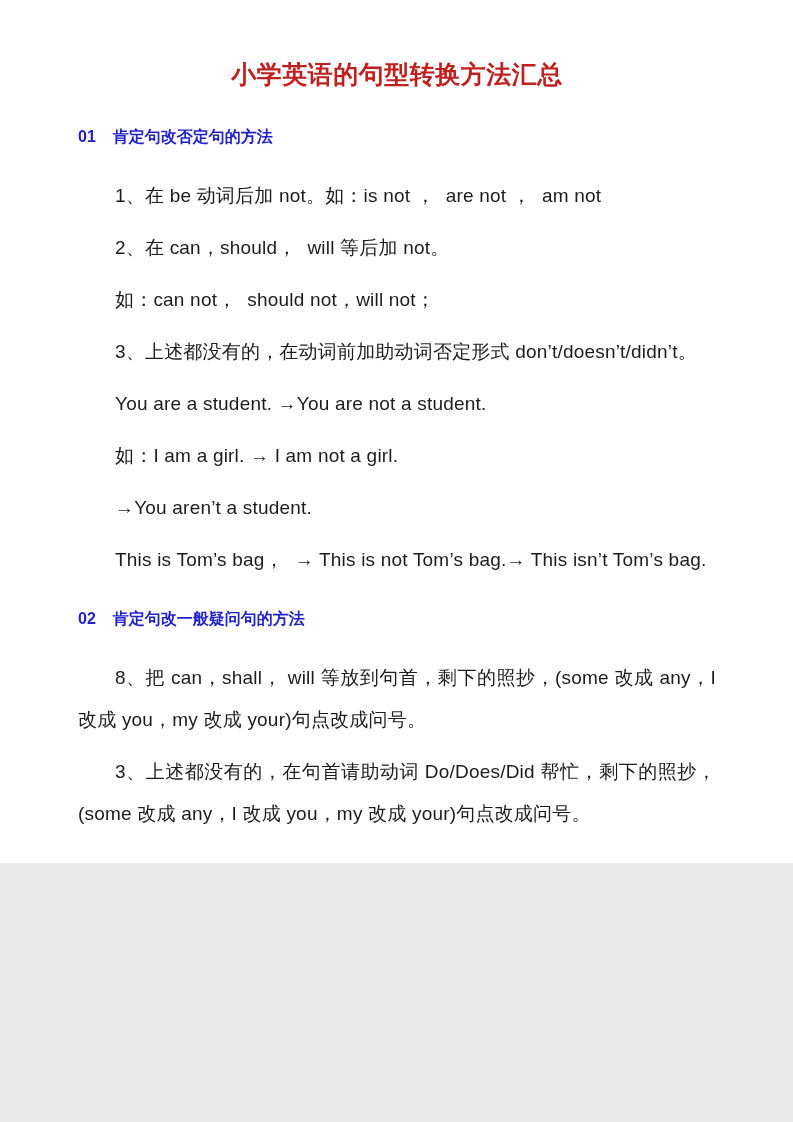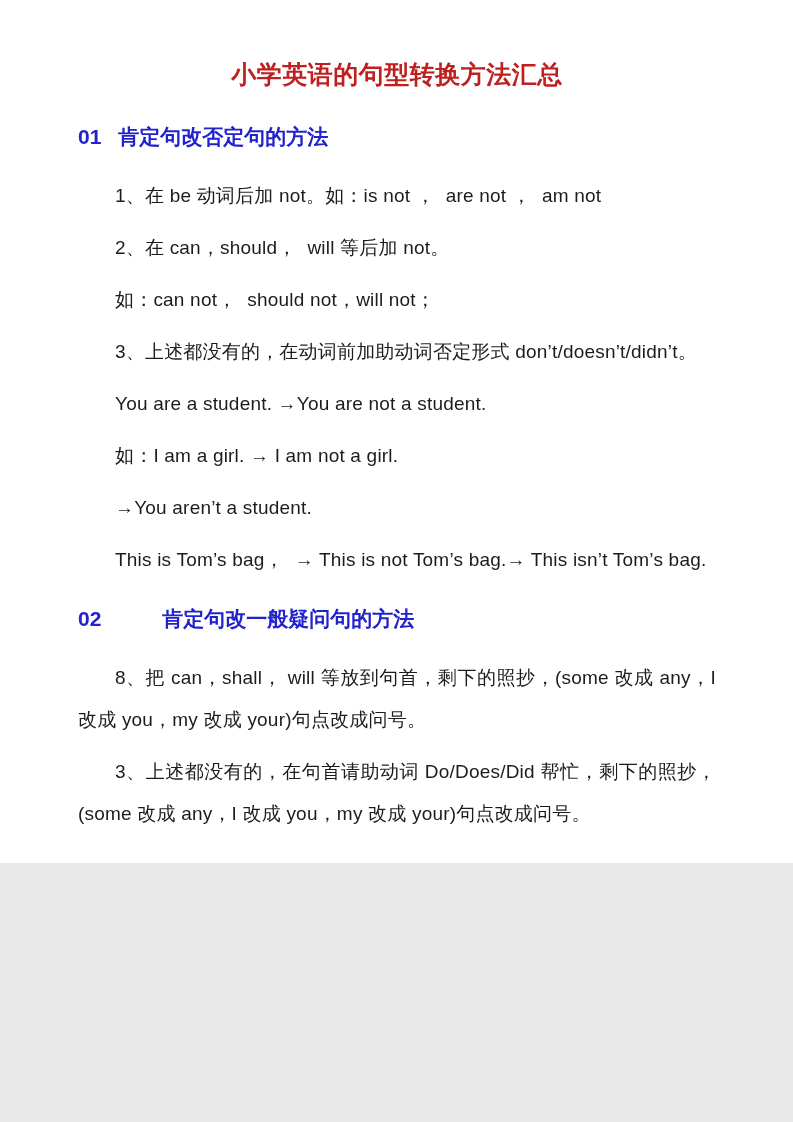--- a/index.html
+++ b/index.html
@@ -26,26 +26,26 @@
     font-weight: bold;
     line-height: 32px;
     color: var(--title-color, #c01f1f);
     letter-spacing: 0.5px;
   }
 
   .section-heading {
     display: flex;
     align-items: baseline;
     margin-top: 33px;
-    font-size: 21px;
+    font-size: 16px;
     font-weight: bold;
     line-height: 27px;
     color: var(--heading-color, #2222cc);
   }
-  .section + .section .section-heading { margin-top: 24px; gap: 44px; }
+  .section + .section .section-heading { margin-top: 24px; }
   .section-number { margin-right: 17px; }
 
   .paras p {
     font-size: 19px;
     line-height: 42px;
     margin-top: 10px;
     text-indent: 37px;
     letter-spacing: 0.2px;
   }
   .paras p:first-child { margin-top: 25px; }

